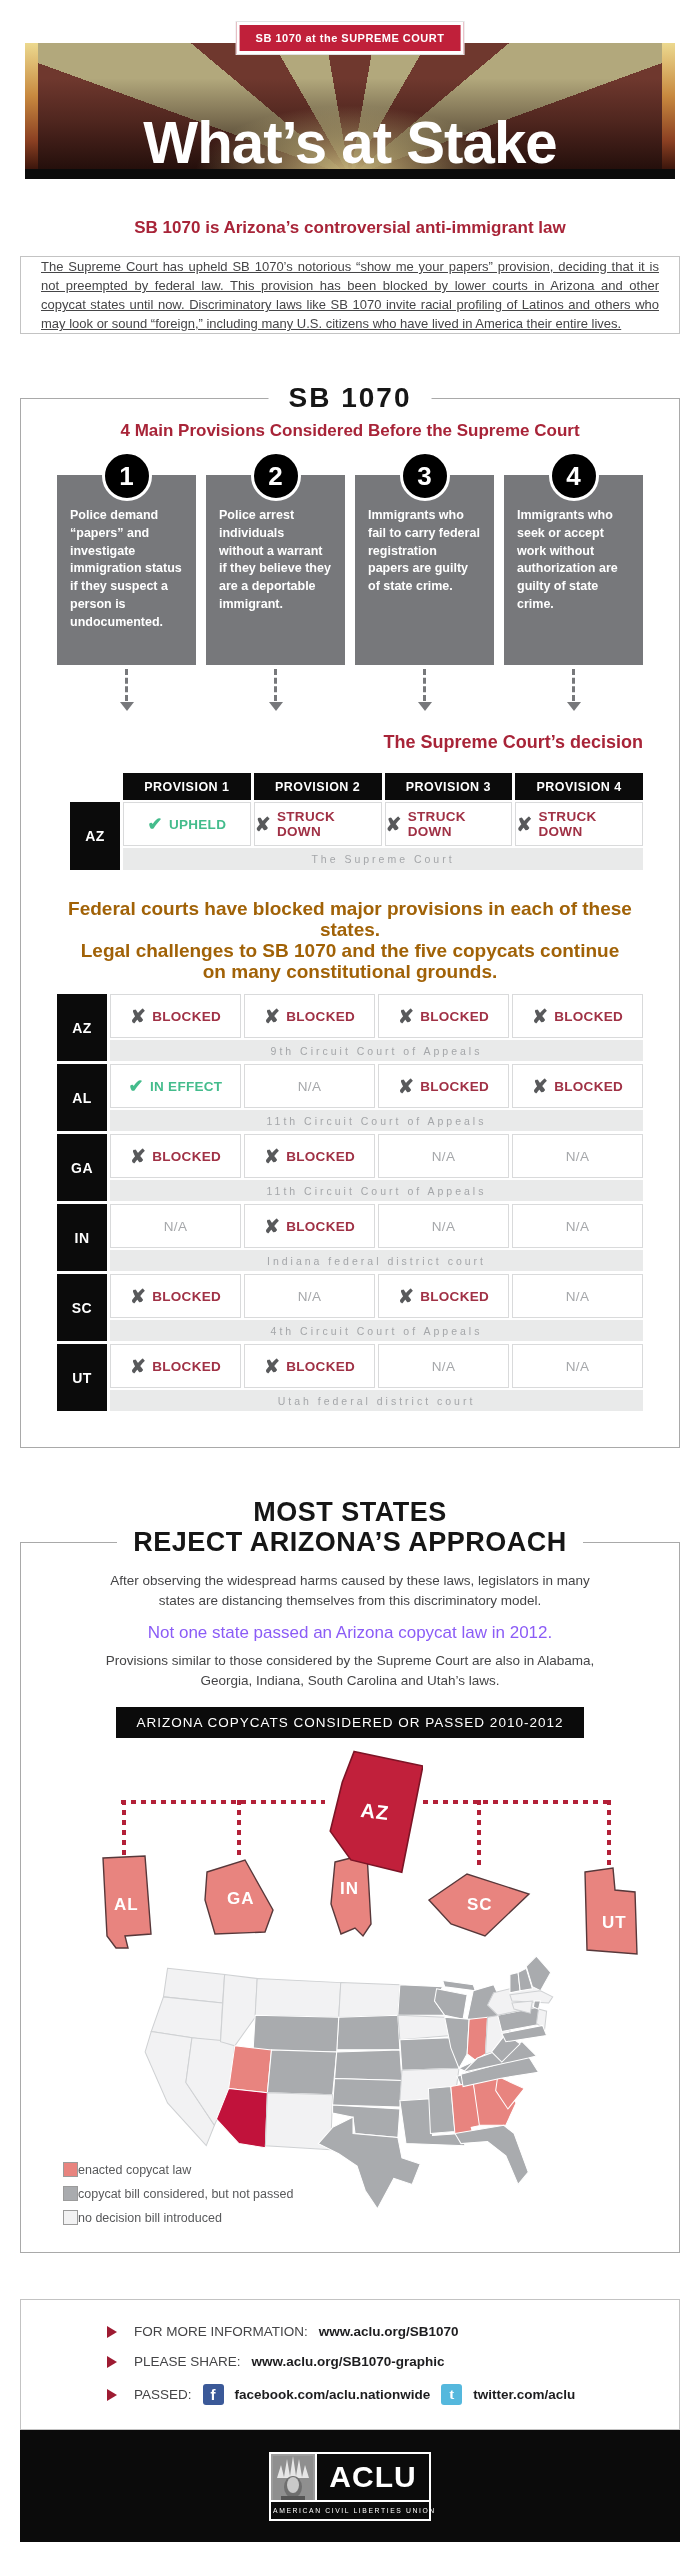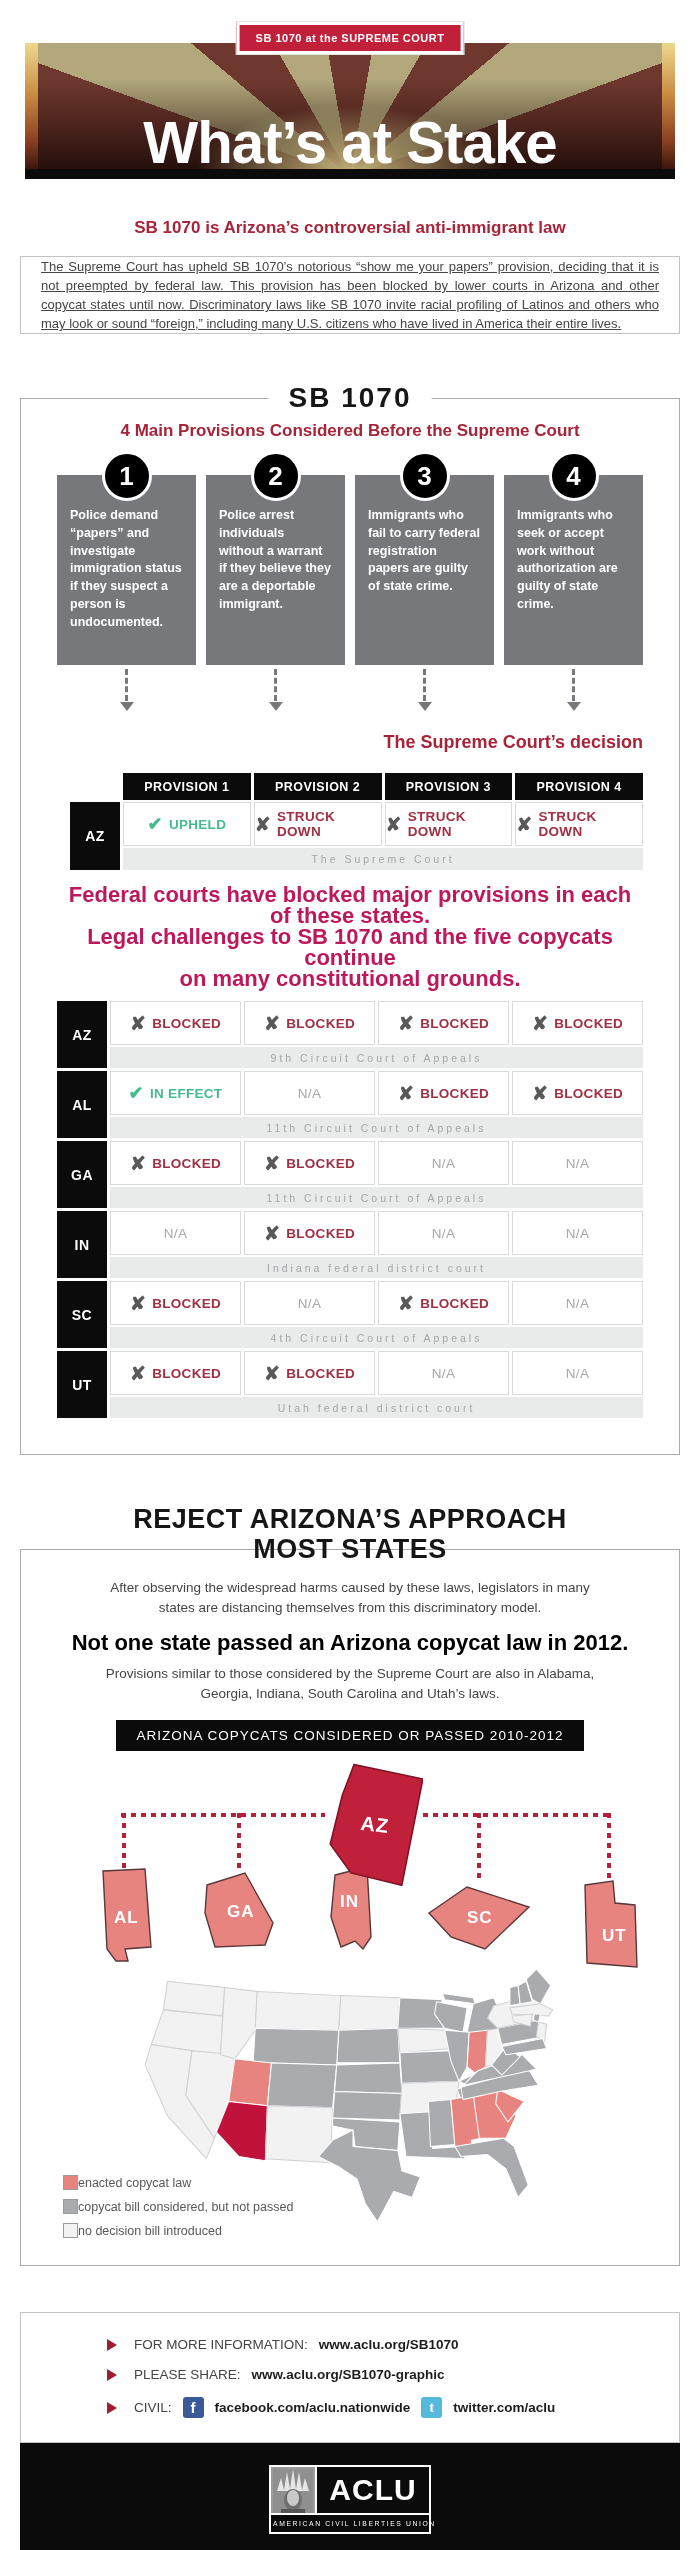--- a/index.html
+++ b/index.html
@@ -49,31 +49,31 @@
   .t1 .stlbl{grid-row:2/4;grid-column:1;}
   .tg .stlbl{grid-row:1/3;grid-column:1;}
   .cell{background:#fff;border:1px solid #d9dadb;display:flex;align-items:center;justify-content:center;gap:6px;font-weight:bold;font-size:13.5px;letter-spacing:.3px;}
   .cell .ic{line-height:1;}
   .cell.yes .ic::before{content:"\2714";color:#44bc8c;font-size:18px;}
   .cell.no  .ic::before{content:"\2718";color:#58595b;font-size:19px;font-weight:bold;}
   .cell.yes .lb{color:#44bc8c;}
   .cell.no  .lb{color:#a03145;}
   .cell.na  .lb{color:#a6a8ab;font-weight:normal;}
   .court{grid-column:2/6;background:#e9eaea;color:#a4a6a9;font-size:10.5px;letter-spacing:3px;display:flex;align-items:center;justify-content:center;}
-  .statement{margin-top:14px;text-align:center;color:#be185d;font-weight:bold;font-size:22px;line-height:21px;}
+  .statement{margin-top:28px;text-align:center;color:#a16207;font-weight:bold;font-size:19px;line-height:21px;}
   .statement span{display:block;}
   .t2{margin-top:12px;}
 
   
   .sec2{margin-top:94px;padding:0 30px 0;}
   .sec2-title{position:absolute;top:-46px;left:0;right:0;text-align:center;color:#161616;font-weight:bold;font-size:27px;line-height:30px;letter-spacing:.5px;}
   .sec2-title .l2{display:inline-block;background:#fff;padding:0 16px;}
   .p-center{margin-top:28px;text-align:center;font-size:13.5px;line-height:20px;color:#454547;padding:0 40px;}
   .p2{margin-top:8px;}
-  .highlight{margin-top:12px;text-align:center;color:#000000;font-weight:bold;font-size:22px;}
+  .highlight{margin-top:12px;text-align:center;color:#8b5cf6;font-weight:normal;font-size:17px;}
   .map-bar{width:468px;margin:16px auto 0;background:#0b0b0b;color:#fff;text-align:center;font-size:13.5px;letter-spacing:1px;padding:8px 0;}
 
   
   .mapdiag{position:relative;height:502px;margin-top:12px;margin-left:-30px;margin-right:-30px;}
   .doth{position:absolute;top:50px;height:4px;background:repeating-linear-gradient(90deg,#b32038 0 5px,transparent 5px 10px);}
   .doth.seg1{left:100px;width:204px;}
   .doth.seg2{left:402px;width:190px;}
   .dotv{position:absolute;top:50px;width:4px;background:repeating-linear-gradient(180deg,#b32038 0 5px,transparent 5px 10px);}
   .dv-al{left:101px;height:56px;} .dv-ga{left:216px;height:58px;} .dv-in{left:326px;height:54px;}
   .dv-sc{left:456px;height:70px;} .dv-ut{left:586px;height:68px;}
@@ -314,22 +314,22 @@
         <div class="cell na">
             <span class="lb">N/A</span>
           </div>
         <div class="court">Utah federal district court</div>
       </div>
     </div>
   </div>
 
   <div class="sec sec2">
     <div class="sec2-title">
+      <div>MOST STATES</div>
       <div><span class="l2">REJECT ARIZONA’S APPROACH</span></div>
-      <div>MOST STATES</div>
     </div>
     <div class="p-center">After observing the widespread harms caused by these laws, legislators in many states are distancing themselves from this discriminatory model.</div>
     <div class="highlight">Not one state passed an Arizona copycat law in 2012.</div>
     <div class="p-center p2">Provisions similar to those considered by the Supreme Court are also in Alabama, Georgia, Indiana, South Carolina and Utah’s laws.</div>
     <div class="map-bar">ARIZONA COPYCATS CONSIDERED OR PASSED 2010-2012</div>
 
     <div class="mapdiag">
       <div class="doth seg1"></div>
       <div class="doth seg2"></div>
       <div class="dotv dv-al"></div>
@@ -439,21 +439,21 @@
       <span>FOR MORE INFORMATION:</span>
       <b>www.aclu.org/SB1070</b>
     </div>
     <div class="lk">
       <span class="tri"></span>
       <span>PLEASE SHARE:</span>
       <b>www.aclu.org/SB1070-graphic</b>
     </div>
     <div class="lk">
       <span class="tri"></span>
-      <span>CIVIL:</span>
+      <span>PASSED:</span>
       <span class="soc fb"></span>
       <b>facebook.com/aclu.nationwide</b>
       <span class="soc tw"></span>
       <b>twitter.com/aclu</b>
     </div>
   </div>
 
   <div class="black-footer">
     <div class="aclu">
       <div class="aclu-top">

